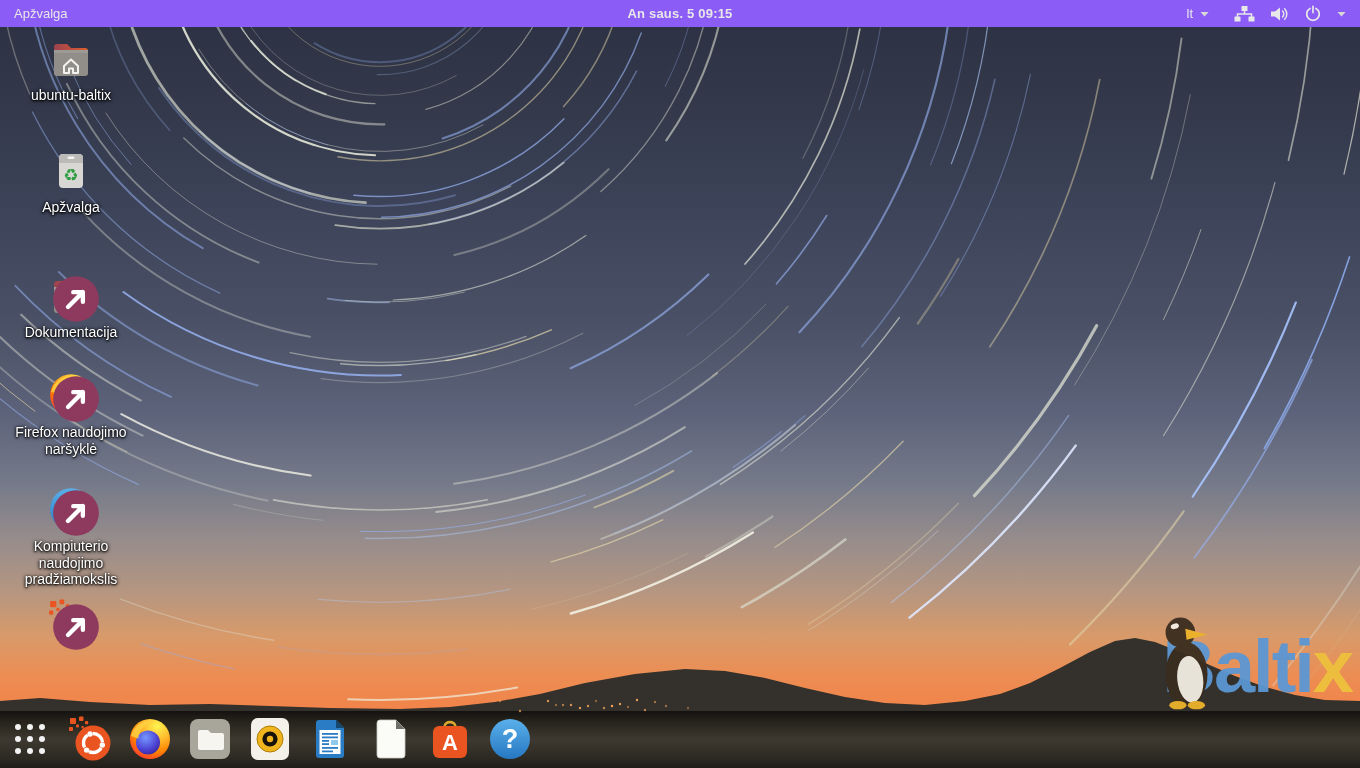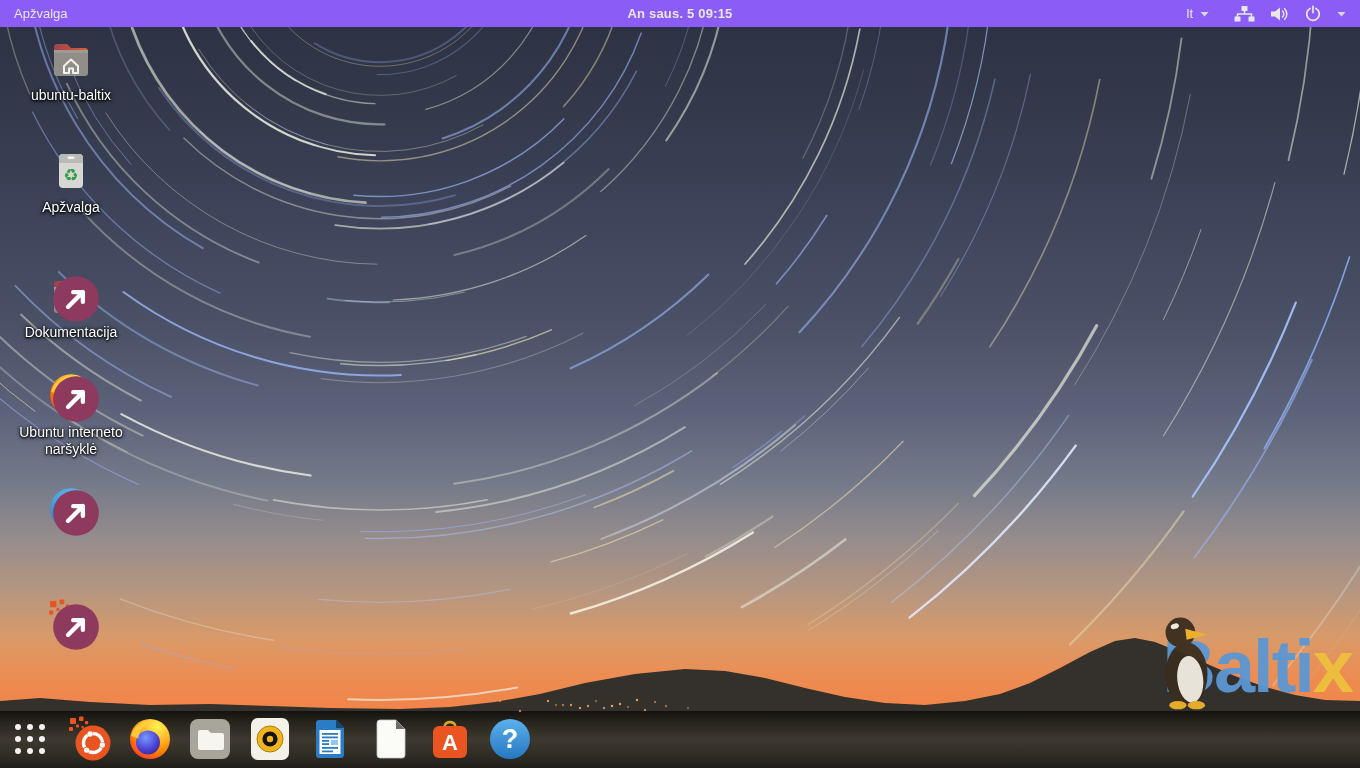--- a/index.html
+++ b/index.html
@@ -339,40 +339,41 @@
       </defs>
       <circle cx="23" cy="23" r="20" fill="url(#fxA)"></circle>
       <circle cx="21" cy="26.5" r="12" fill="url(#fxB)"></circle>
       <path d="M4,20 C6.5,9 17,2.5 29.5,5.5 C20,6.5 12.5,12 11.3,22.5 Z" fill="#ffd043" opacity="0.85"></path>
     </svg>
     <svg class="di-badge" viewBox="0 0 21 21">
       <circle cx="10.5" cy="10.5" r="10" fill="#8e3a5e"></circle>
       <path d="M7,14 L13.5,7.5 M13.5,7.5 h-4.2 M13.5,7.5 v4.2" stroke="#fff" stroke-width="1.9" fill="none" stroke-linecap="round"></path>
     </svg>
   </div>
-  <div class="di-label">Ubuntu interneto naršyklė</div>
+  <div class="di-label">Firefox naudojimo naršyklė</div>
 </div>
 
 <div class="desk-cell" style="top:485px">
   <div class="di-img">
     <svg viewBox="0 0 46 46">
       <defs>
           <linearGradient id="hlp1" x1="0" y1="0" x2="0" y2="1">
         <stop offset="0" stop-color="#5ab0ea"></stop>
             <stop offset="1" stop-color="#2678c2"></stop>
       </linearGradient>
         </defs>
       <circle cx="23" cy="23" r="20" fill="url(#hlp1)"></circle>
       <text x="23" y="32" text-anchor="middle" font-size="27" font-weight="bold" fill="#ffffff" font-family="Liberation Sans, sans-serif">?</text>
     </svg>
     <svg class="di-badge" viewBox="0 0 21 21">
       <circle cx="10.5" cy="10.5" r="10" fill="#8e3a5e"></circle>
       <path d="M7,14 L13.5,7.5 M13.5,7.5 h-4.2 M13.5,7.5 v4.2" stroke="#fff" stroke-width="1.9" fill="none" stroke-linecap="round"></path>
     </svg>
   </div>
+  <div class="di-label">Kompiuterio naudojimo pradžiamokslis</div>
 </div>
 
 <div class="desk-cell" style="top:599px">
   <div class="di-img">
     <svg viewBox="0 0 46 46">
       <g fill="#e95420">
         <rect x="3" y="2" width="6" height="6" rx="1"></rect>
           <rect x="12" y="0.5" width="4.5" height="4.5" rx="1"></rect>
         <rect x="18" y="5" width="3.2" height="3.2" rx="0.8"></rect>
           <rect x="2" y="11" width="4" height="4" rx="1"></rect>

